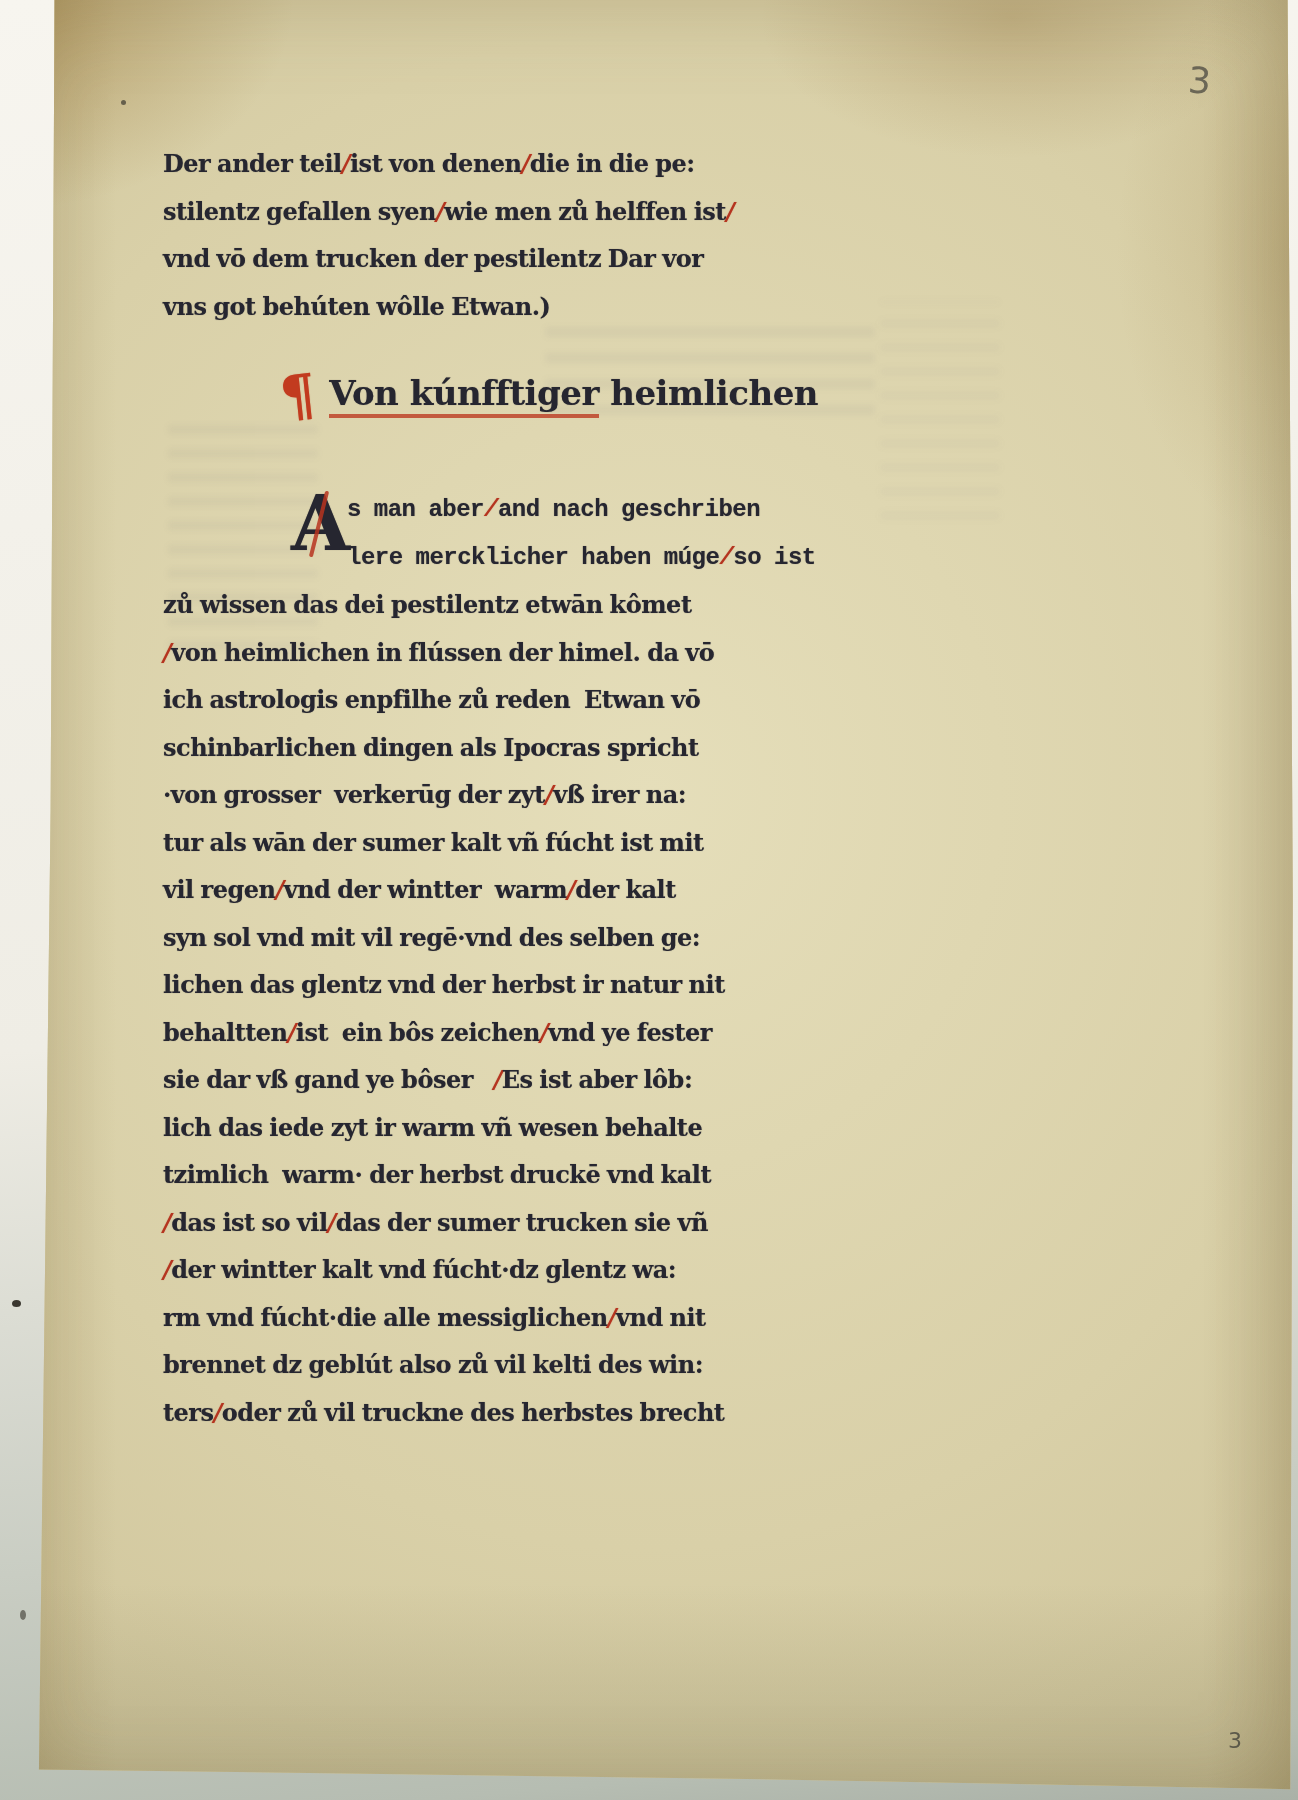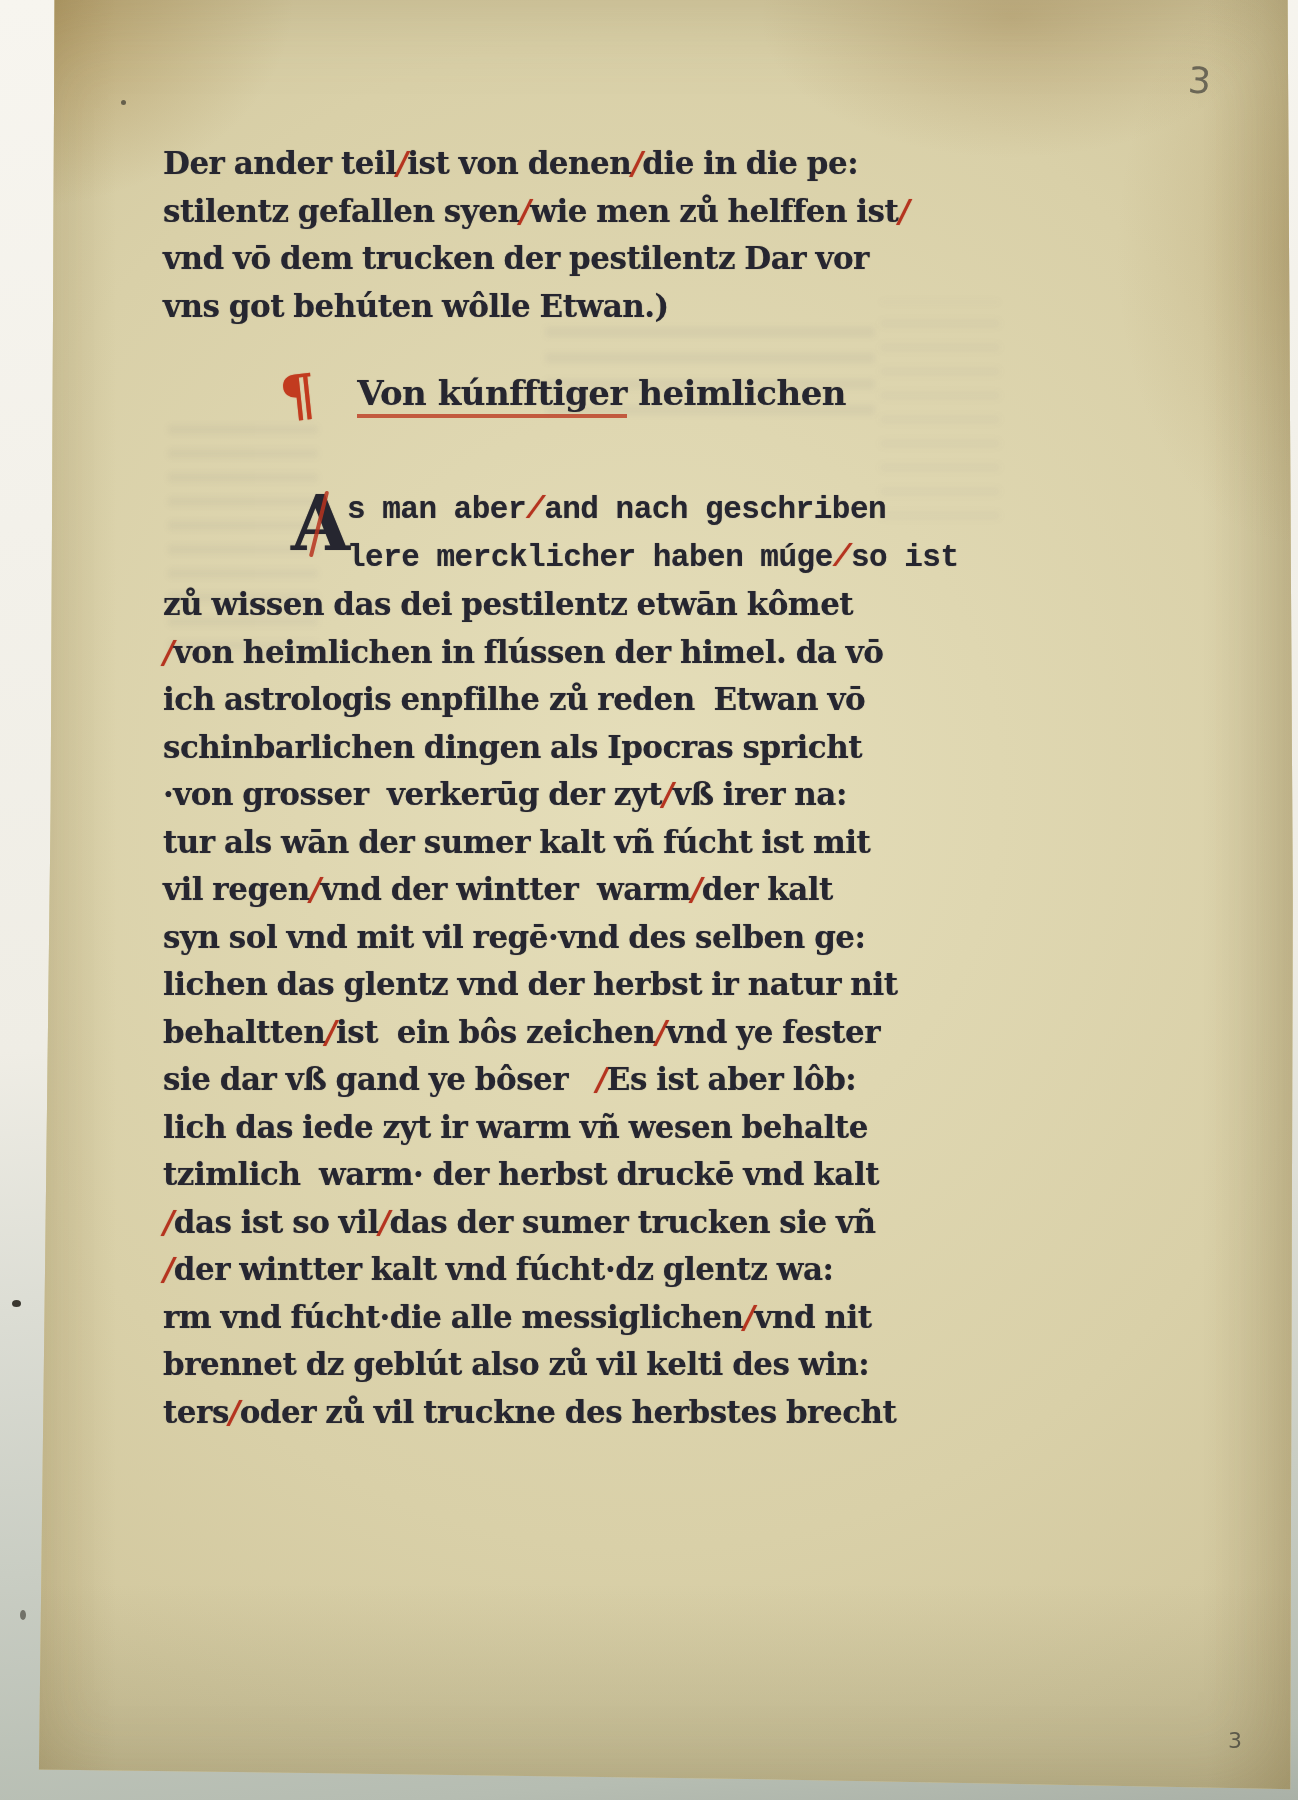--- a/index.html
+++ b/index.html
@@ -33,21 +33,21 @@
       background:repeating-linear-gradient(0deg, rgba(95,95,110,.11) 0 9px, rgba(95,95,110,0) 9px 24px);}
   .g3{left:880px;top:300px;width:120px;height:220px;
       background:repeating-linear-gradient(0deg, rgba(100,100,115,.08) 0 9px, rgba(100,100,115,0) 9px 24px);}
   
   .textblock{
     position:absolute;left:163px;top:140px;width:760px;
     color:#262630;
   }
   .line{
     white-space:pre;
-    font-size:31px;font-weight:700;
+    font-size:24px;font-weight:700;
     letter-spacing:-0.5px;word-spacing:-1px;
     line-height:47.5px;height:47.5px;
     text-shadow:0 0 1px rgba(25,25,38,.45);
   }
   .indent{padding-left:184px;font-family:Liberation Mono, monospace;}
   .dropcap{
     position:absolute;left:128px;top:346px;
     font-size:76px;line-height:76px;font-weight:700;
     color:#262630;text-shadow:0 0 1px rgba(25,25,38,.45);
   }
@@ -58,21 +58,21 @@
   .heading{
     position:absolute;left:117px;top:222px;
     font-size:34px;font-weight:700;letter-spacing:-0.5px;white-space:pre;
     color:#262630;text-shadow:0 0 1px rgba(25,25,38,.45);
   }
   .heading-mark{
     color:#c23b1f;font-size:56px;vertical-align:-10px;margin-right:14px;
     display:inline-block;transform:rotate(-6deg);
     text-shadow:0 0 1px rgba(190,60,30,.6);
   }
-  .u-red{border-bottom:4px solid rgba(186,48,24,.75);padding-bottom:1px;margin-left:28px;}
+  .u-red{border-bottom:4px solid rgba(186,48,24,.75);padding-bottom:1px;}
   .vr{color:#b5341f;font-style:italic;text-shadow:0 0 1px rgba(180,50,30,.5);}
   .para{position:relative;}
   .p2{position:absolute;left:0;top:346px;}
   
   .folio{
     position:absolute;left:1188px;top:60px;
     font-family:"DejaVu Sans", sans-serif;
     font-size:36px;color:#5a574b;opacity:.85;transform:rotate(4deg);
   }
   .bottom-mark{

